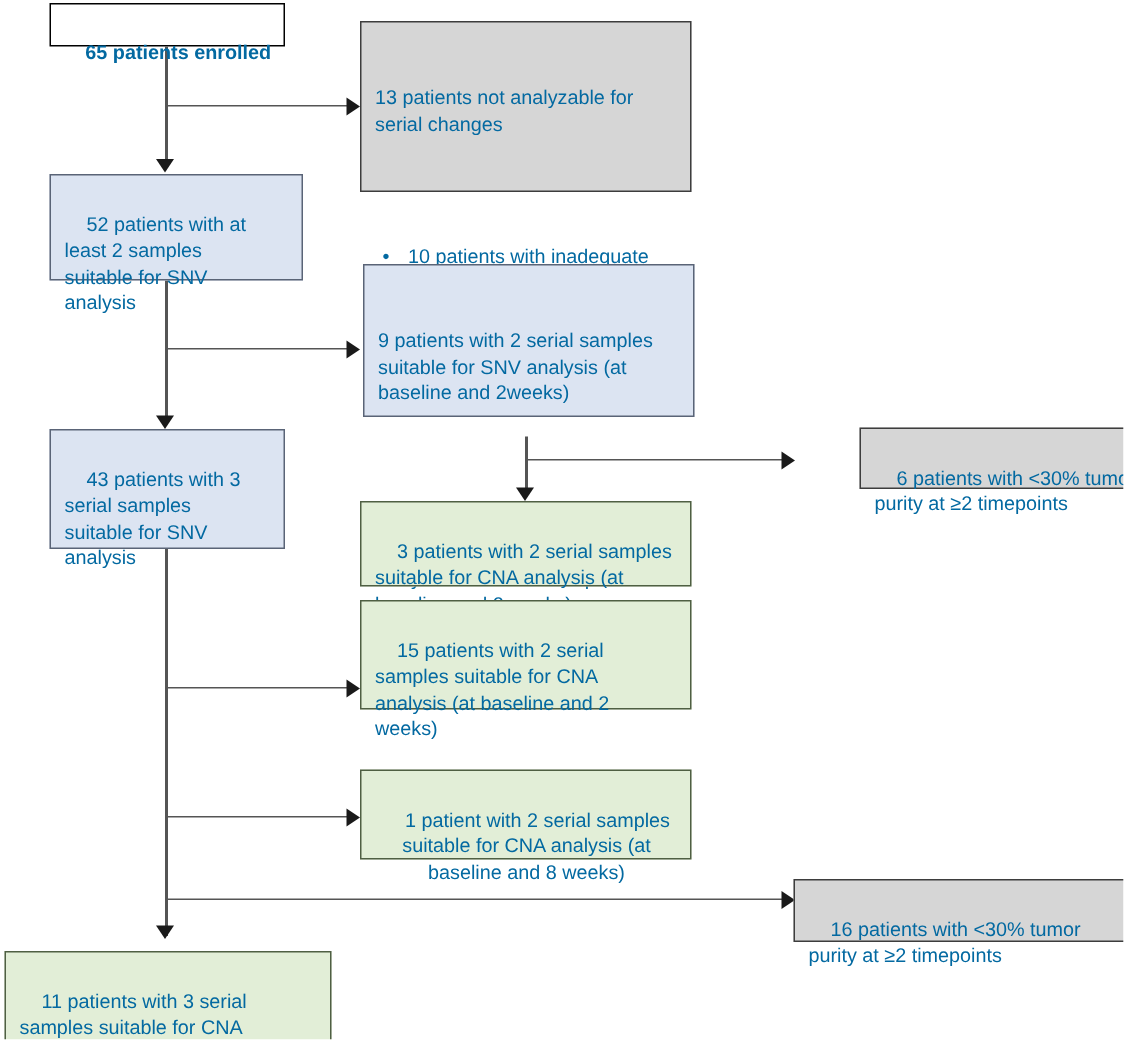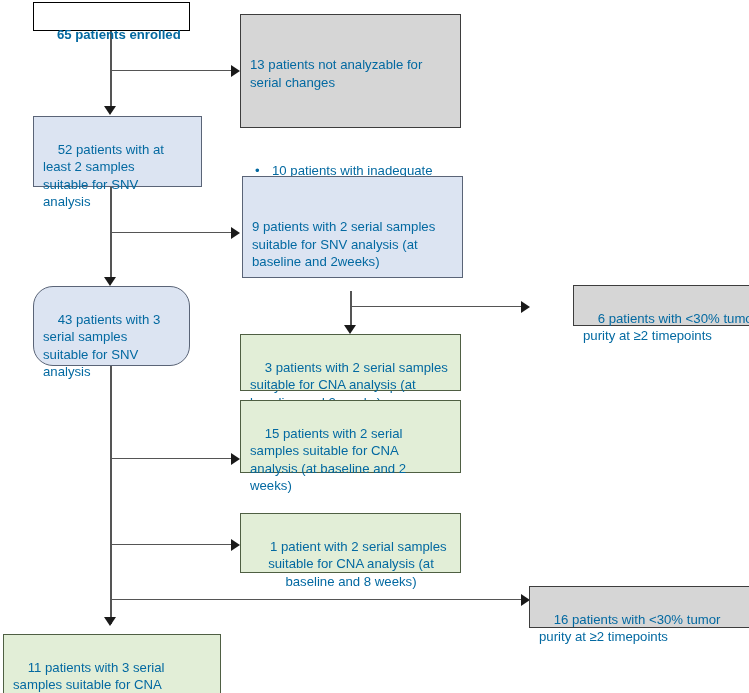--- a/index.html
+++ b/index.html
@@ -150,21 +150,21 @@
     <div>9 patients with 2 serial samples
 suitable for SNV analysis (at
 baseline and 2weeks)</div>
     <ul class="bullets">
       <li>9 patients with technical
 issues or inadequate DNA
 yield at 8 week sample</li>
     </ul>
   </div>
 
-  <div class="node blue" style="left:33px; top:286px; width:157px; height:80px;border-radius:20px;">
+  <div class="node blue" style="left:33px; top:286px; width:157px; height:80px;">
     <span>43 patients with 3
 serial samples
 suitable for SNV
 analysis</span>
   </div>
 
   <div class="node gray" style="left:529px; top:285px; width:217px; height:41px;margin-left:44px;">
     <span>6 patients with &lt;30% tumor
 purity at ≥2 timepoints</span>
   </div>

